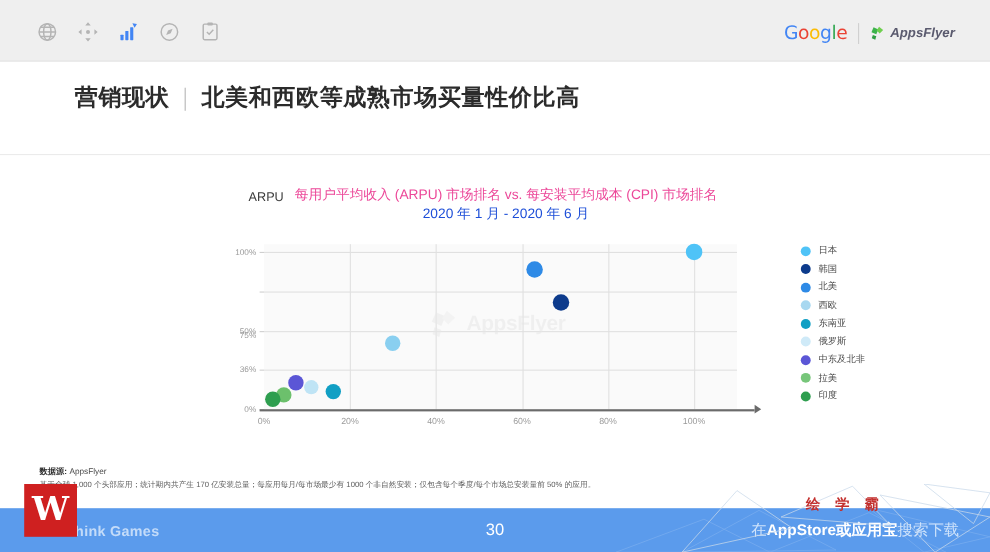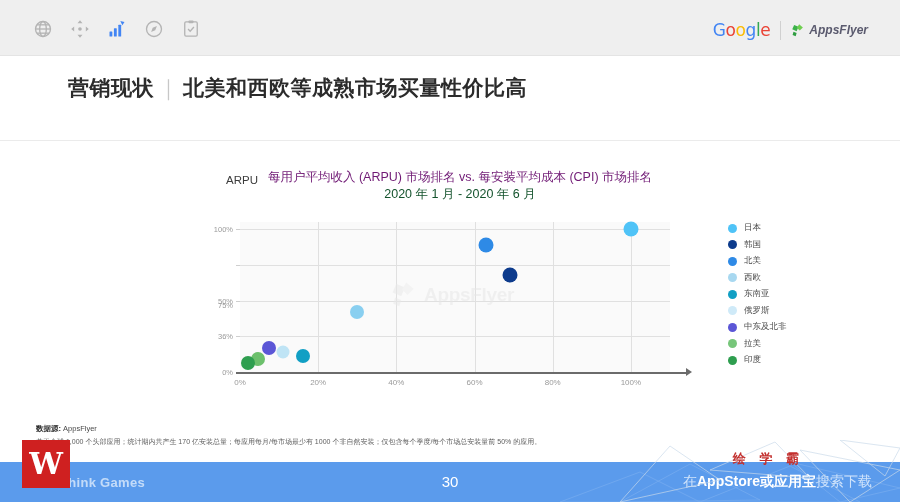--- a/index.html
+++ b/index.html
@@ -52,25 +52,25 @@
     position: absolute; left: 0; top: 140px; width: 900px; height: 1px;
     background: #ebebeb;
   }
 
   
   .chart-block {
     position: absolute; left: 0; top: 150px; width: 900px; height: 250px;
   }
   .chart-title {
     position: absolute; left: 180px; top: 18px; width: 560px;
-    text-align: center; font-size: 12.5px; color: #701a75; line-height: 1.45;
+    text-align: center; font-size: 12.5px; color: #ec4899; line-height: 1.45;
   }
   .chart-subtitle {
     position: absolute; left: 180px; top: 36px; width: 560px;
-    text-align: center; font-size: 12.5px; color: #14532d;
+    text-align: center; font-size: 12.5px; color: #1d4ed8;
   }
 
   .plot-wrap { position: absolute; left: 240px; top: 72px; width: 430px; height: 150px; }
   .plot-area {
     position: absolute; left: 0; top: 0; width: 100%; height: 100%;
     background: #fafafa;
   }
   .gridline-h {
     position: absolute; left: 0; width: 100%; height: 1px; background: #e0e0e0;
   }

